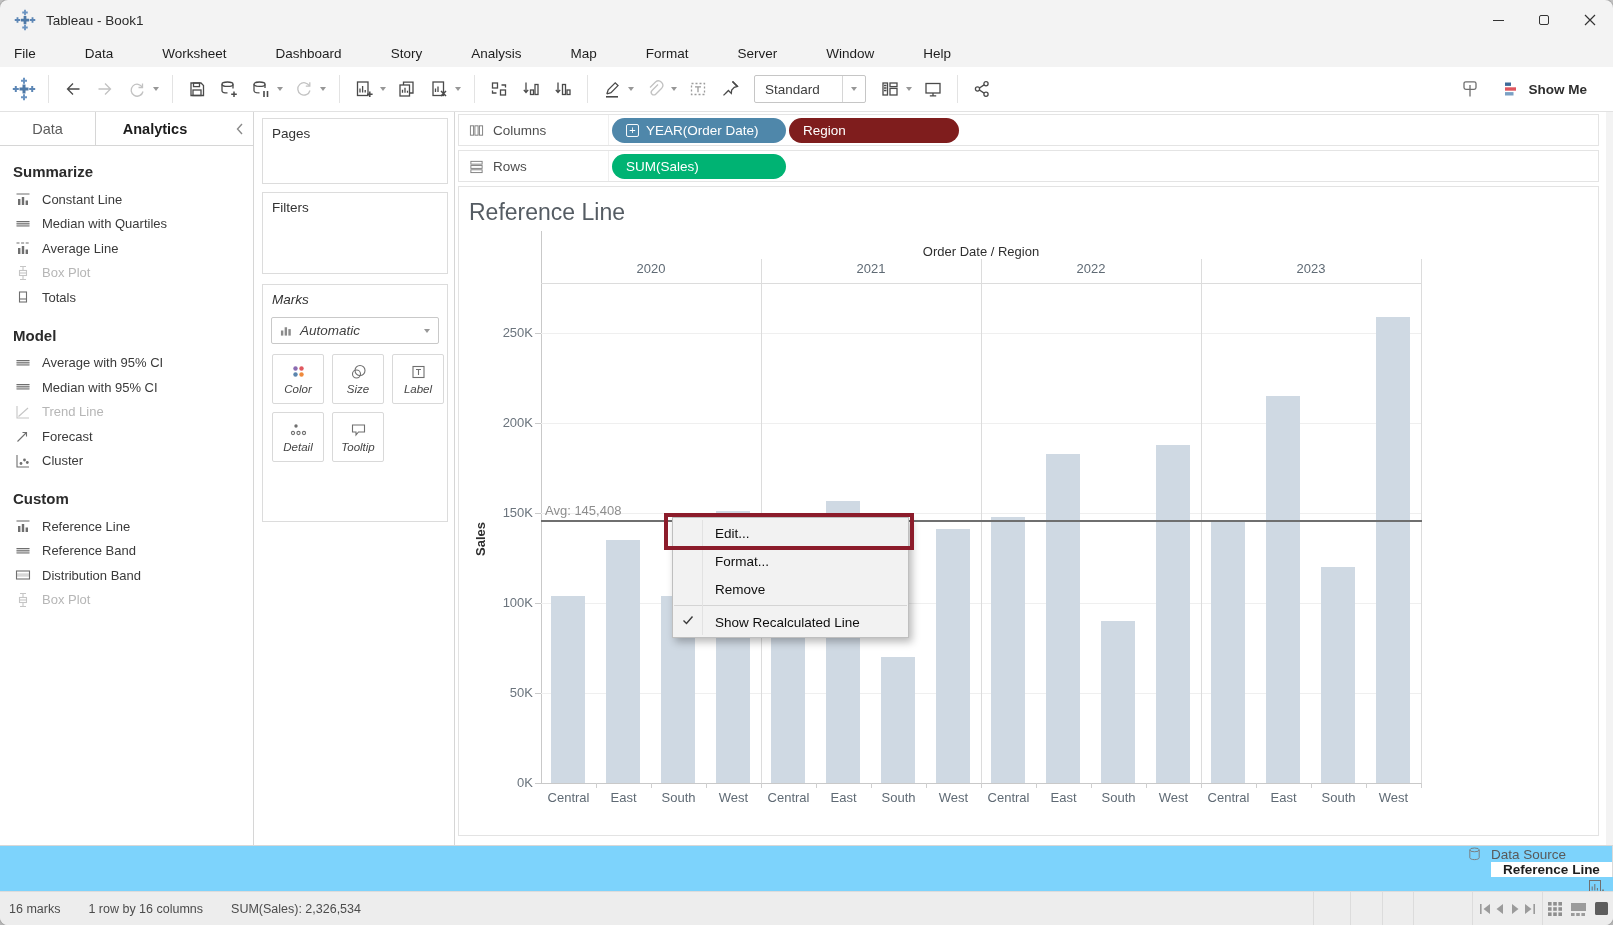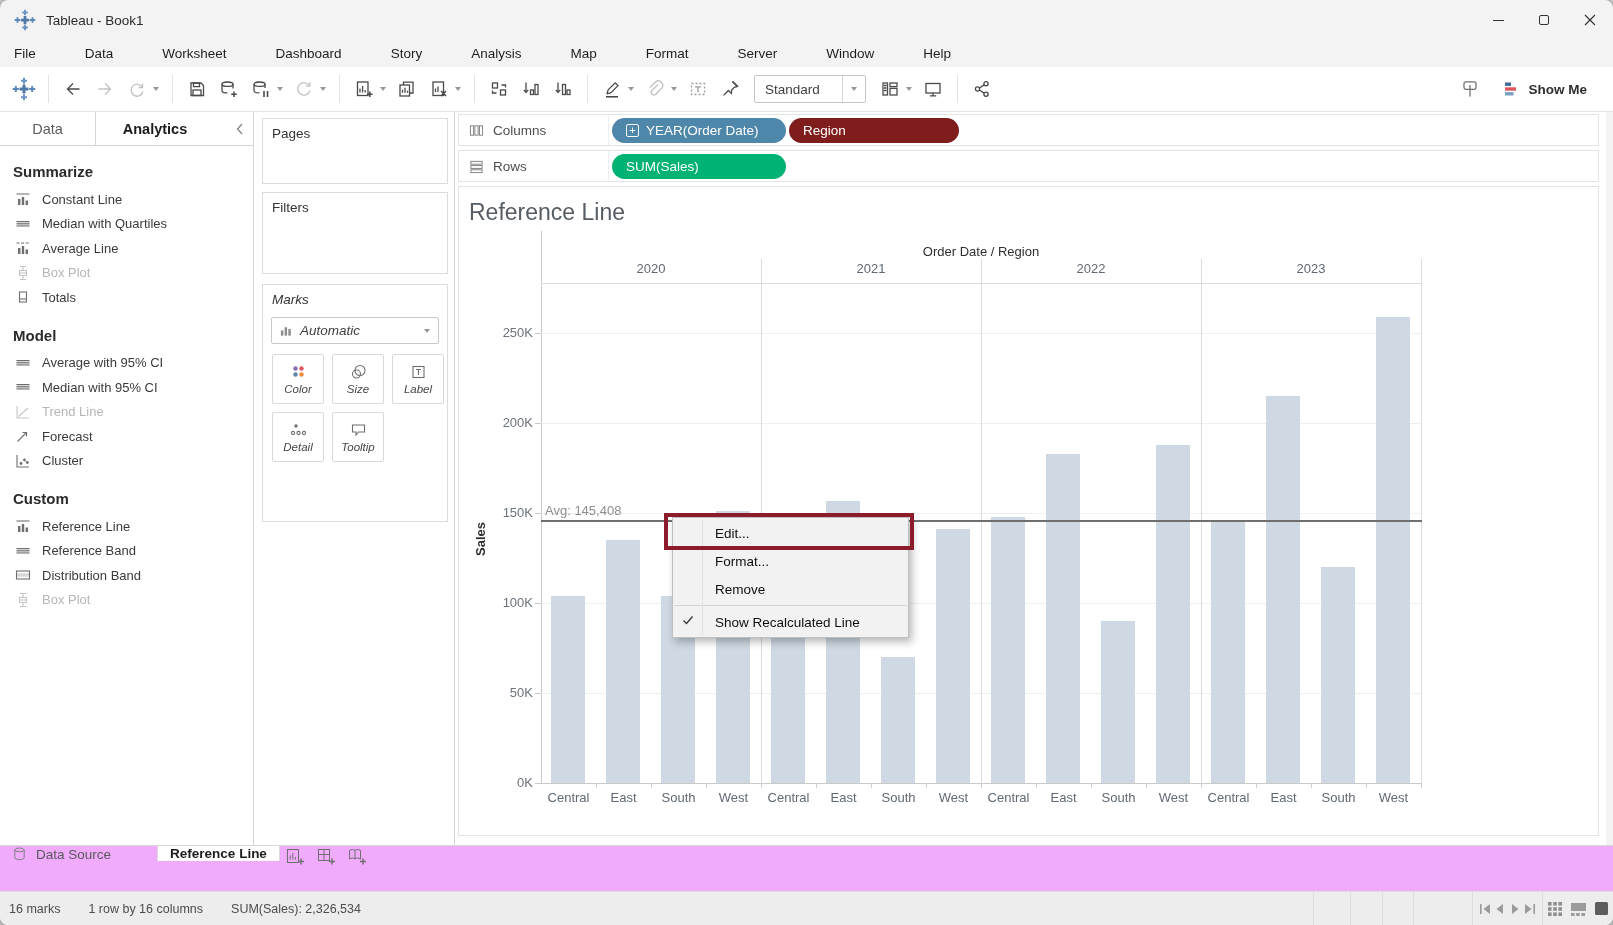--- a/index.html
+++ b/index.html
@@ -86,21 +86,21 @@
   .ref-line { position:absolute; left:82px; top:334px; width:881px; height:2px; background:#6f6f6f; }
   .avg-label { position:absolute; left:86px; top:317px; font-size:13px; color:#8e8e8e; }
   
   .ctx { position:absolute; left:672px; top:517px; width:237px; background:#f2f2f2; border:1px solid #bfbfbf; box-shadow:3px 4px 8px rgba(0,0,0,.28); padding:1px 0; z-index:50; }
   .ctx-gutter { position:absolute; left:29px; top:2px; bottom:2px; width:1px; background:#e2e2e2; }
   .ctx-item { height:28px; display:flex; align-items:center; font-size:13.5px; color:#0f0f0f; position:relative; padding-left:42px; }
   .ctx-item .check { position:absolute; left:8px; top:5px; }
   .ctx-sep { height:1px; background:#d4d4d4; margin:2px 1px; }
   .red-box { position:absolute; left:664px; top:513px; width:250px; height:37px; border:4px solid #8c1c2b; z-index:60; pointer-events:none; }
   
-  .tabs-bar { position:absolute; left:0; top:845px; right:0; height:46px; background:#f0abfc; border-top:1px solid #d8d8d8; display:flex; align-items:flex-start; }
+  .tabs-bar { position:absolute; left:0; top:845px; right:0; height:46px; background:#7dd3fc; border-top:1px solid #d8d8d8; display:flex; align-items:flex-end;flex-direction:column; }
   .ds-tab { width:158px; display:flex; align-items:center; gap:9px; padding-left:12px; font-size:13.5px; color:#595959; border-right:1px solid #dadada; }
   .sheet-tab { width:122px; background:#fff; display:flex; align-items:center; justify-content:center; font-size:13.5px; font-weight:700; color:#1d1d1d; border-right:1px solid #dadada; }
   .tab-new { width:31px; display:flex; align-items:center; justify-content:center; }
   
   .status-bar { position:absolute; left:0; top:891px; right:0; height:34px; background:#ededed; border-top:1px solid #dcdcdc; display:flex; align-items:center; font-size:12.5px; color:#4c4c4c; }
   .sb-text { margin-left:28px; }
   .sb-text.first { margin-left:9px; }
   .sb-right { margin-left:auto; display:flex; height:100%; }
   .sb-cell { height:100%; border-left:1px solid #dcdcdc; display:flex; align-items:center; justify-content:center; }
 </style>

